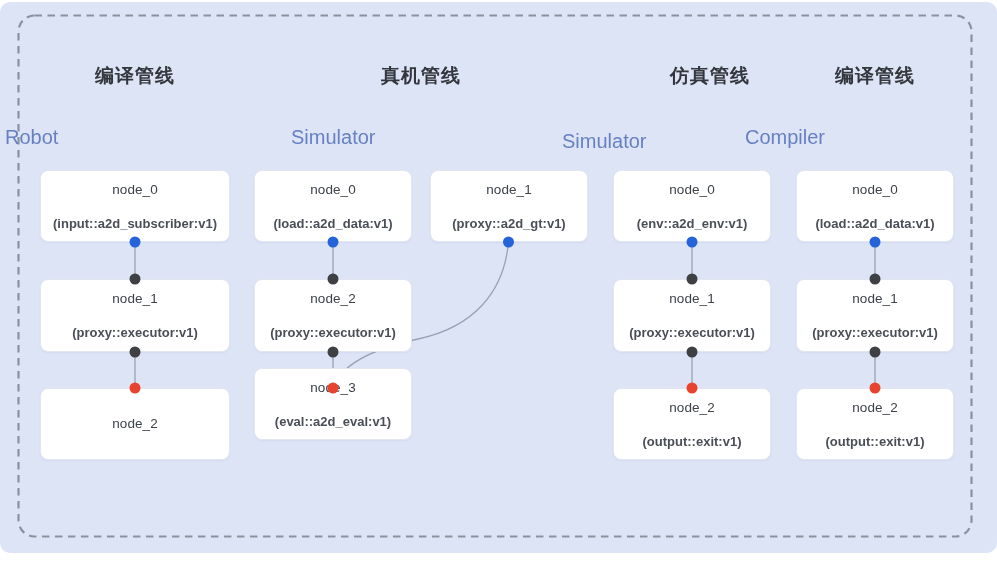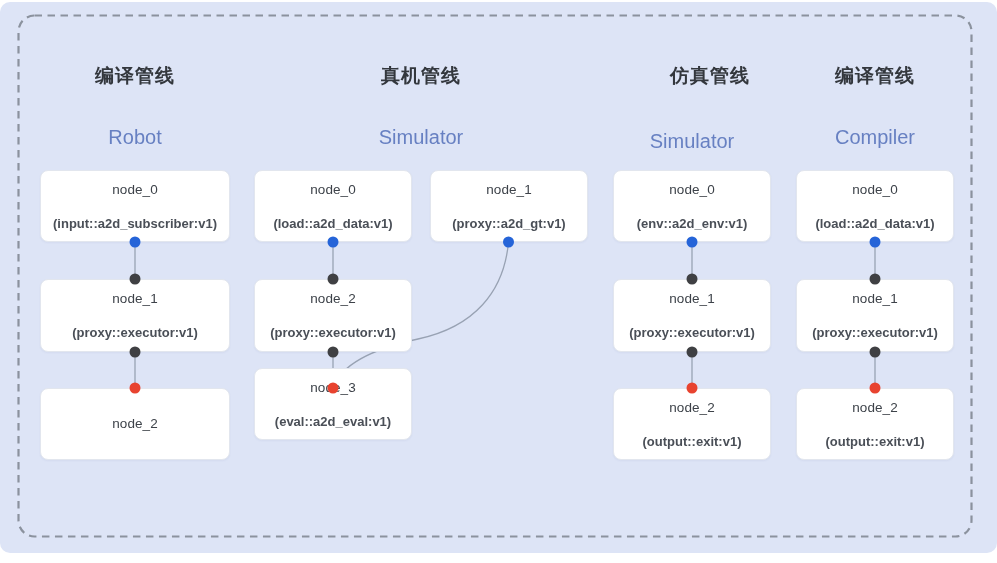--- a/index.html
+++ b/index.html
@@ -30,21 +30,21 @@
     gap:12px;height:72px;
   }
   .node-name{font-size:13.5px;line-height:22px;color:#3d4249;letter-spacing:.1px;}
   .node-type{font-size:13px;line-height:21px;color:#4a4f57;font-weight:bold;}
   .title-zh{
     position:absolute;z-index:2;width:260px;text-align:center;
     font-size:19px;font-weight:700;letter-spacing:1px;
     color:var(--title-zh,#33373d);line-height:24px;
   }
   .title-en{
-    position:absolute;z-index:2;width:260px;text-align:center;
+    position:absolute;z-index:2;width:260px;
     font-size:20px;font-weight:400;
     color:var(--title-en,#6780c2);line-height:26px;
   }
 </style>
 </head>
 <body style="--bg: #dde4f6; --node-fill: #ffffff; --node-border: #e2e6ee; --wire: #98a2b3; --dash: #8b929e; --dot-blue: #2564d8; --dot-black: #3f4043; --dot-red: #e8432f; --title-zh: #33373d; --title-en: #6780c2;">
 
 <div class="canvas"></div>
 
 <svg id="wires" class="layer" viewBox="0 0 997 563">

